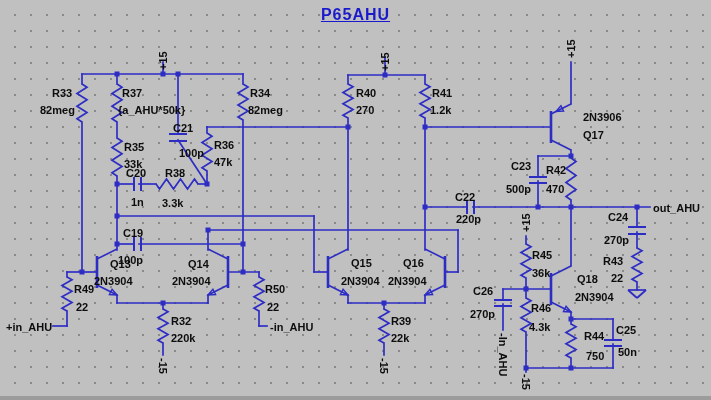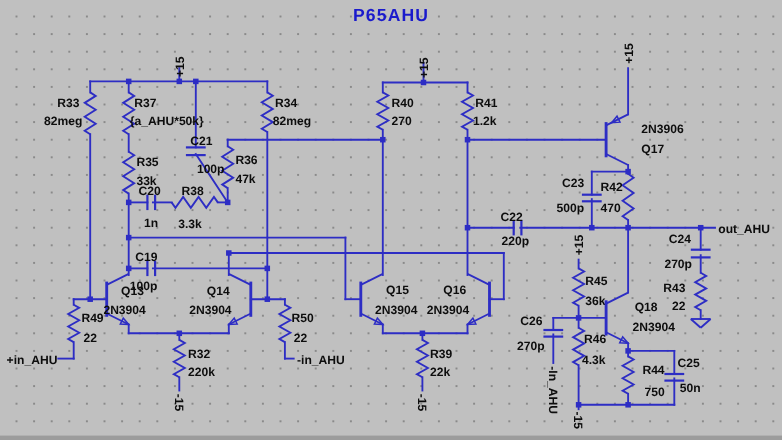--- a/index.html
+++ b/index.html
@@ -2,21 +2,21 @@
 <html><head>
 <meta charset="utf-8">
 <style>
   html,body{margin:0;padding:0;}
   #stage{position:relative;width:711px;height:400px;overflow:hidden;
     background-color:#c0c0c0;
     background-image:radial-gradient(circle, #8a8a8a 1px, transparent 1.2px);
     background-size:16px 16px;background-position:7px 7px;
     font-family:"Liberation Sans",sans-serif;}
   #title{position:absolute;left:0;right:0;top:6px;text-align:center;
-    font:bold 16px "Liberation Sans",sans-serif;letter-spacing:1px;}
+    font:bold 16px "Liberation Sans",sans-serif;letter-spacing:1px;text-decoration:underline;}
   #cv{position:absolute;left:0;top:0;}
   #bottomstrip{position:absolute;left:0;bottom:0;width:711px;height:4px;background:#9c9c9c;}
   text.lbl{font:bold 11px "Liberation Sans",sans-serif;fill:#0d0d0d;}
 </style>
 </head>
 <body>
 
 <div id="stage">
   <svg id="cv" width="711" height="400" viewBox="0 0 711 400">
       <line x1="82" y1="74" x2="243" y2="74" stroke="#2d2dc4" stroke-width="1.7" stroke-linecap="square"></line>

